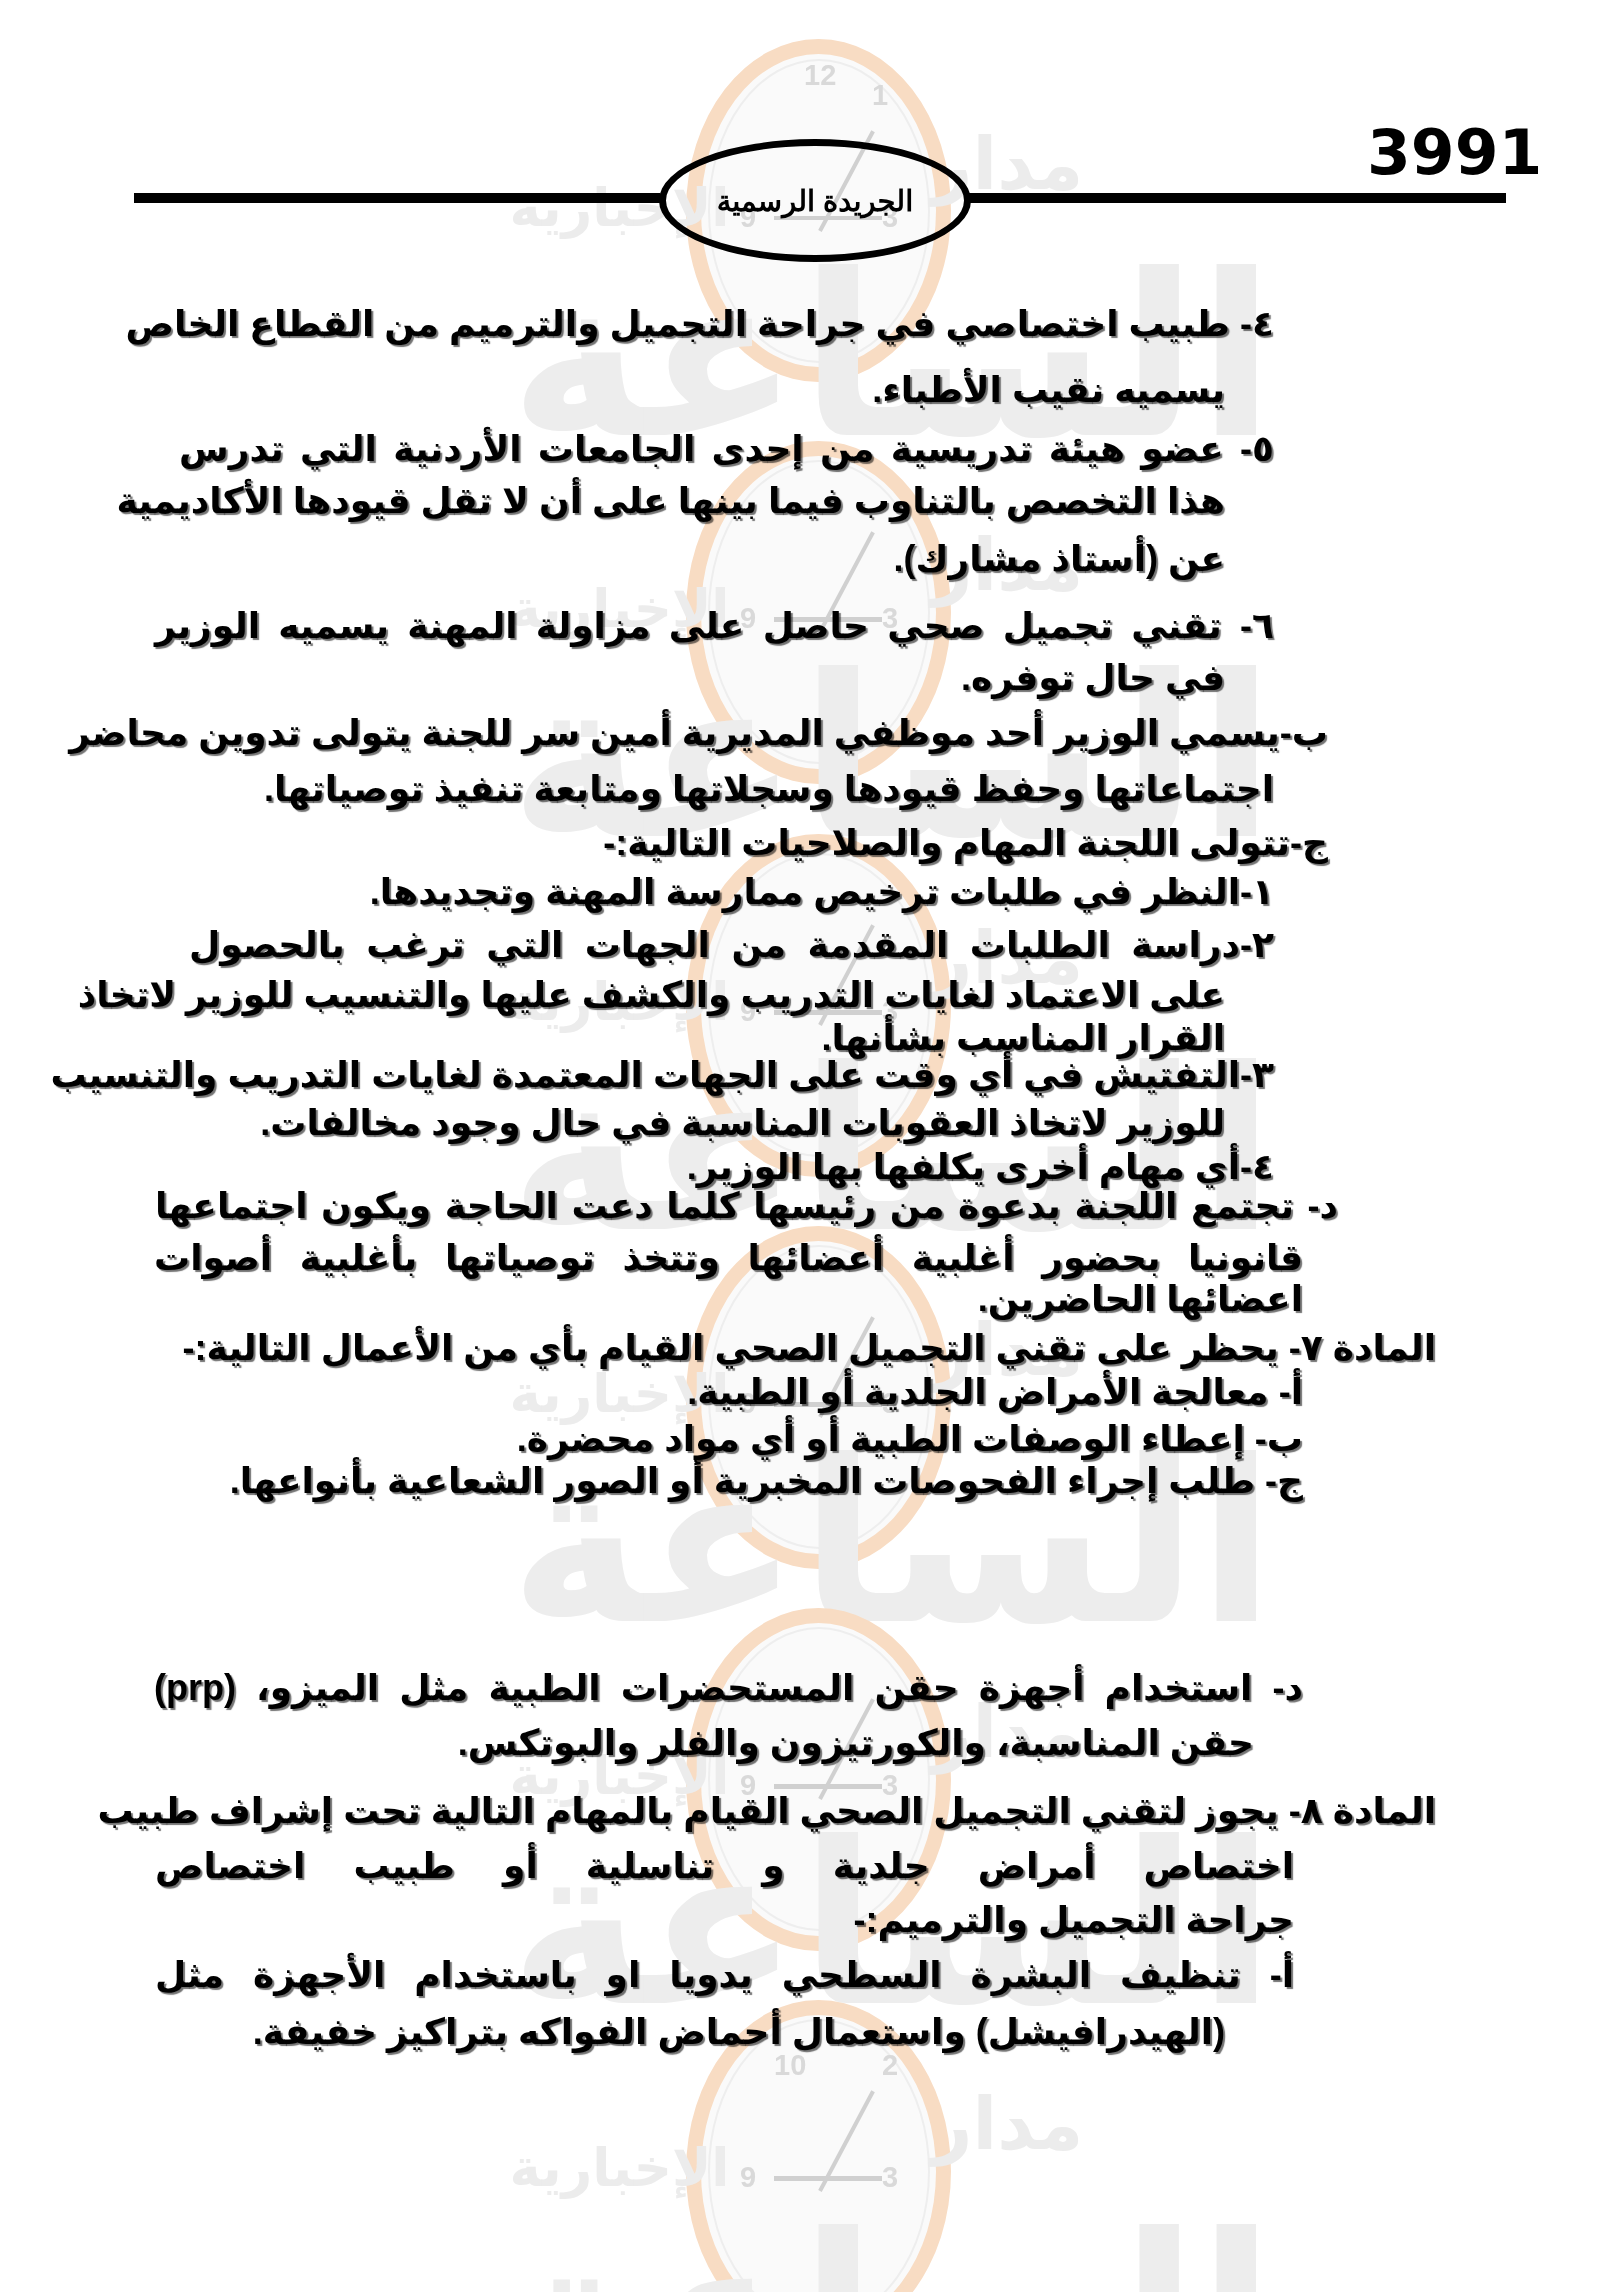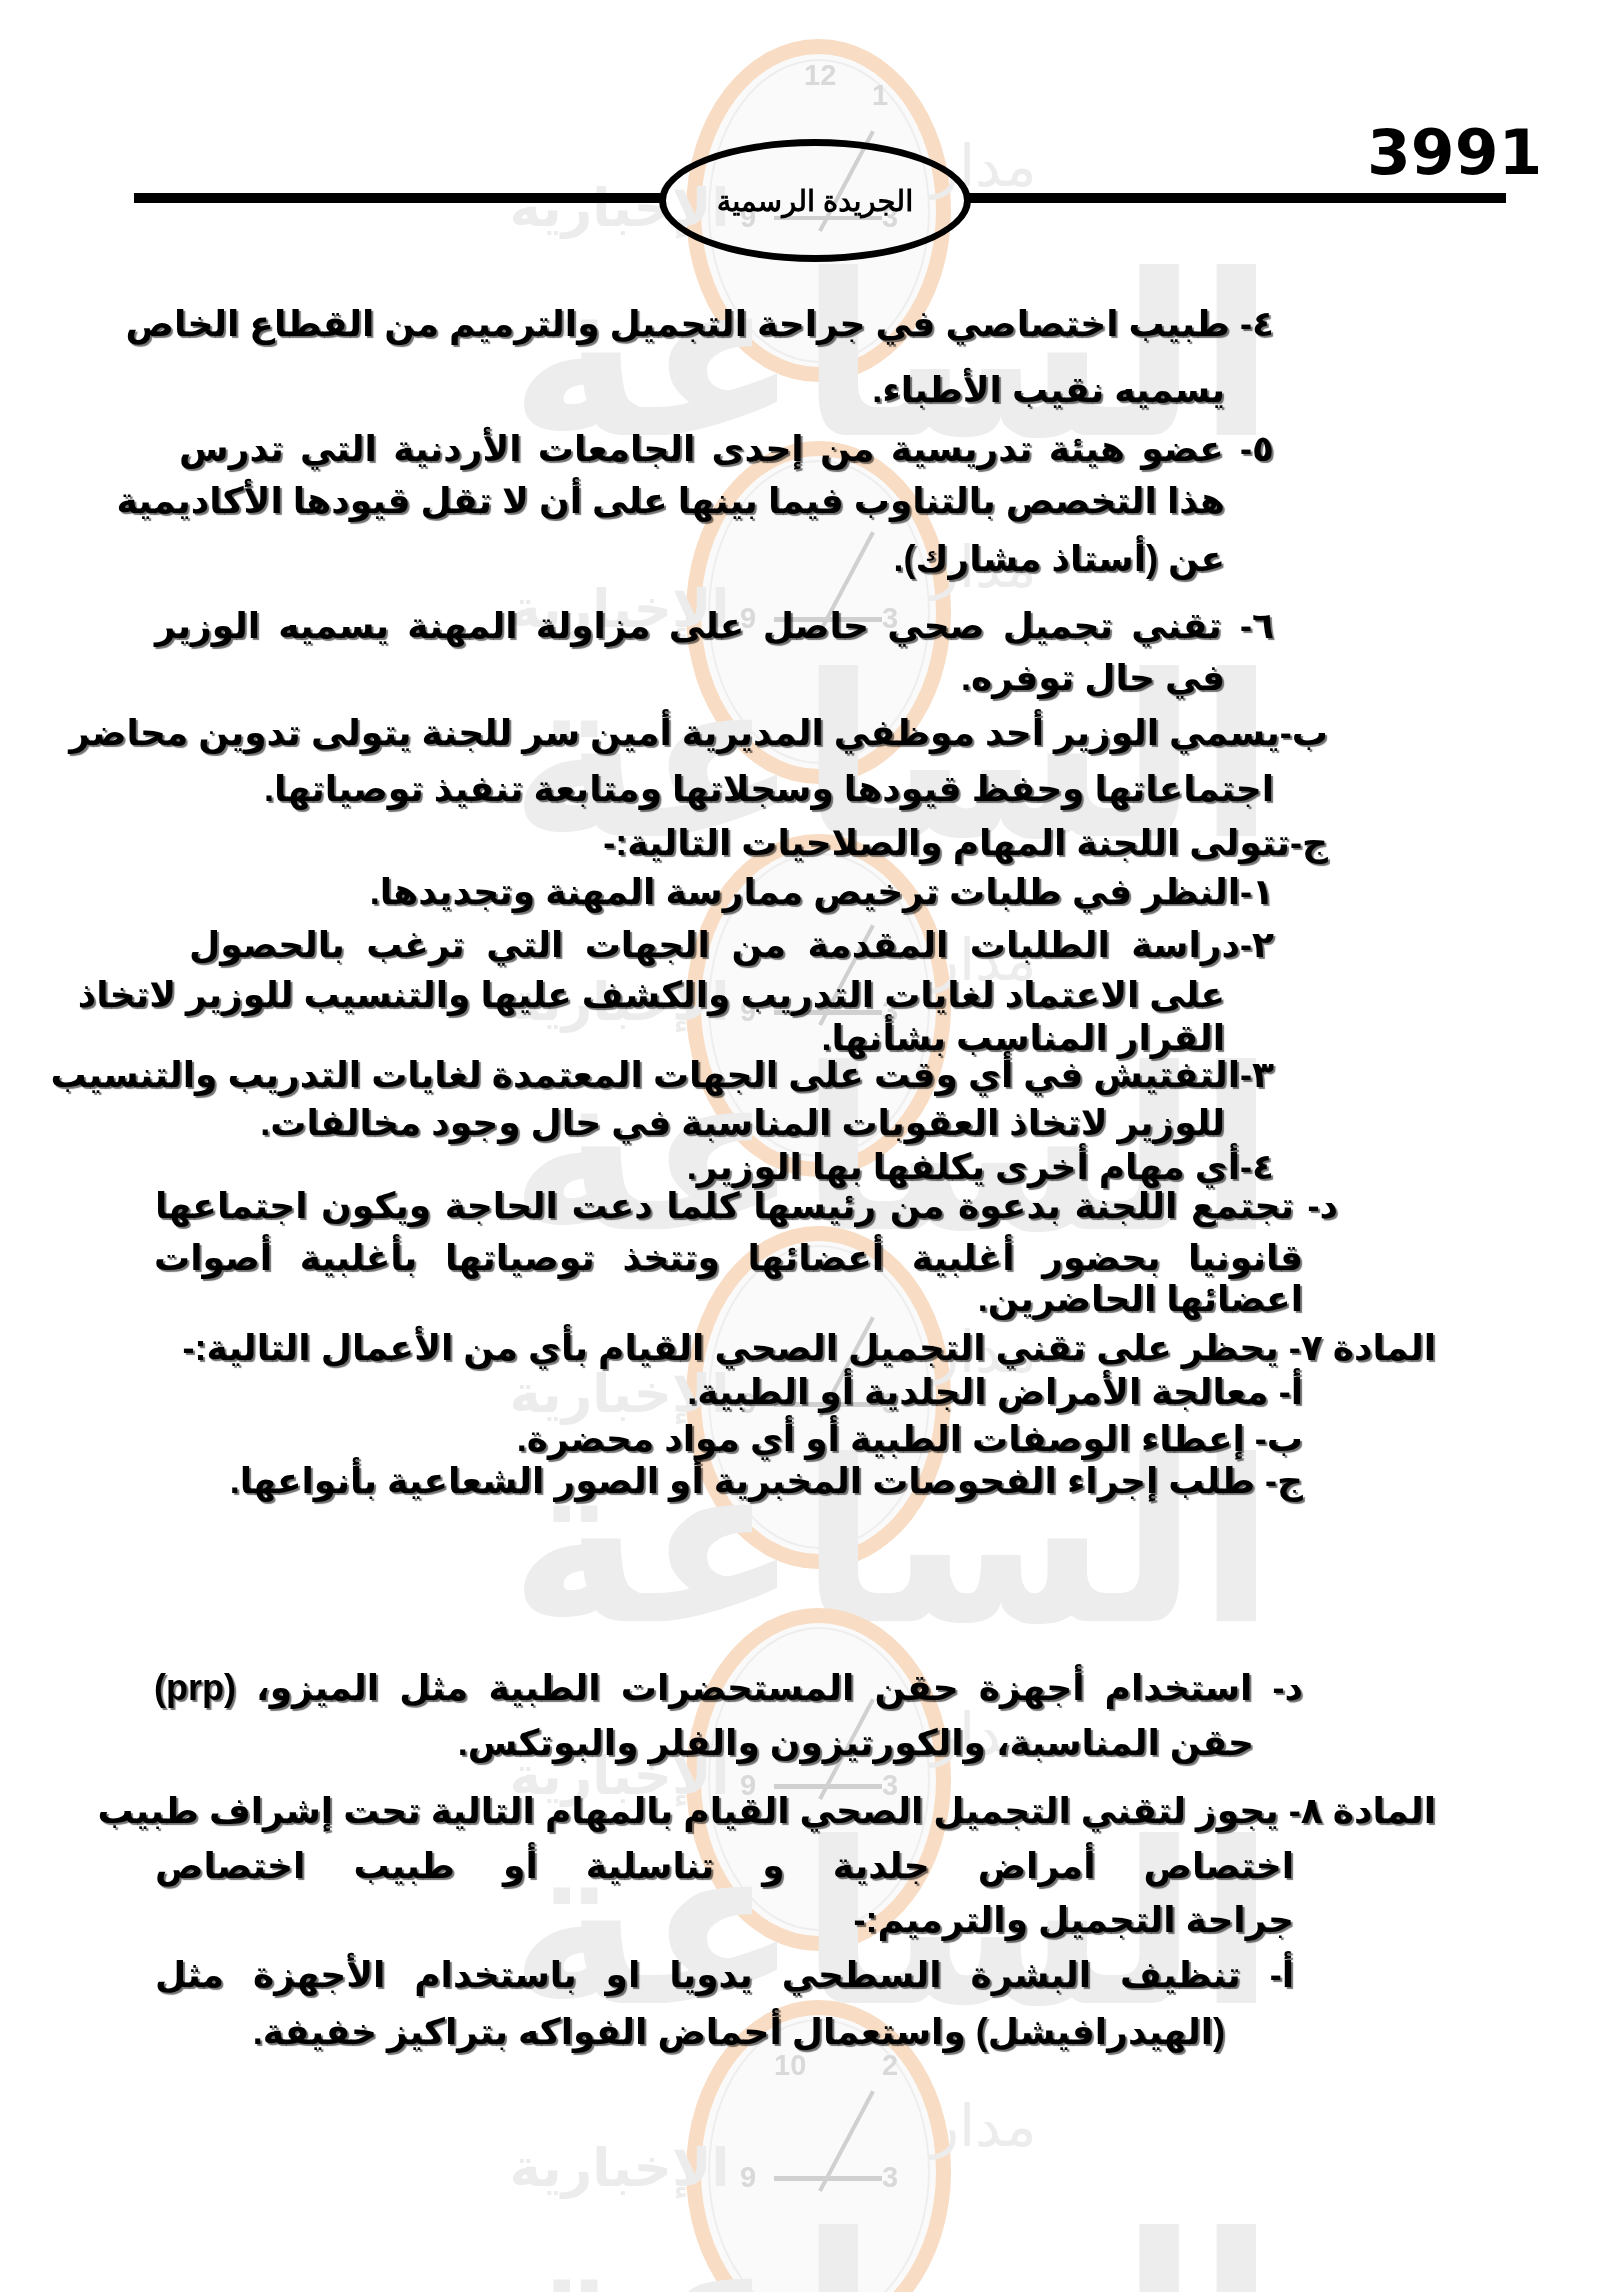--- a/index.html
+++ b/index.html
@@ -8,21 +8,21 @@
   .wm { position:absolute; left:0; top:0; width:1621px; height:2293px; pointer-events:none; z-index:0; }
   .wm-unit { position:absolute; left:490px; width:667px; height:382px; }
   .wm-ring { position:absolute; left:196px; top:19.6px; width:265px; height:343px; border-radius:50%;
              border:15.7px solid #f8dcc3; box-sizing:border-box; background:#fafafa; }
   .wm-face { position:absolute; left:218px; top:39px; width:222px; height:304px; border-radius:50%;
              border:2px solid #eeeeee; box-sizing:border-box; }
   .wm-num { position:absolute; font-family:"Liberation Sans",sans-serif; font-size:29px; color:#d9d9d9; font-weight:bold; }
   .wm-hand-h { position:absolute; left:284px; top:196px; width:108px; height:4.9px; background:#d0d0d0; }
   .wm-hand-m { position:absolute; left:328px; top:98px; width:3.9px; height:113px; background:#d0d0d0; transform:rotate(28deg); transform-origin:bottom; }
   .wm-word-a { position:absolute; left:19.6px; top:157px; font-size:53px; font-weight:bold; color:#ececec; }
-  .wm-word-b { position:absolute; left:441px; top:112px; font-size:58px; font-weight:normal; color:#ececec; }
+  .wm-word-b { position:absolute; left:441px; top:102px; font-size:72px; font-weight:bold; color:#ececec; }
   .wm-big { position:absolute; left:19.6px; top:225px; font-size:225px; line-height:225px; font-weight:bold; color:#ededed; letter-spacing:-5.9px; }
 
   .header-rule { position:absolute; top:193px; height:9.8px; background:#000; z-index:2; }
   .rule-left { left:134px; width:526px; }
   .rule-right { left:968px; width:538px; }
   .oval { position:absolute; left:659px; top:139px; width:312px; height:123px; border:7.8px solid #000;
           border-radius:50%; box-sizing:border-box; display:flex; align-items:center; justify-content:center; z-index:2; background:transparent; }
   .oval-title { font-family:"Liberation Sans",sans-serif; font-weight:bold; font-size:29px; direction:rtl; }
   .page-no { position:absolute; left:1367px; top:116px; font-family:"DejaVu Sans",sans-serif; font-size:63px; font-weight:bold; z-index:2; direction:rtl; }
 

